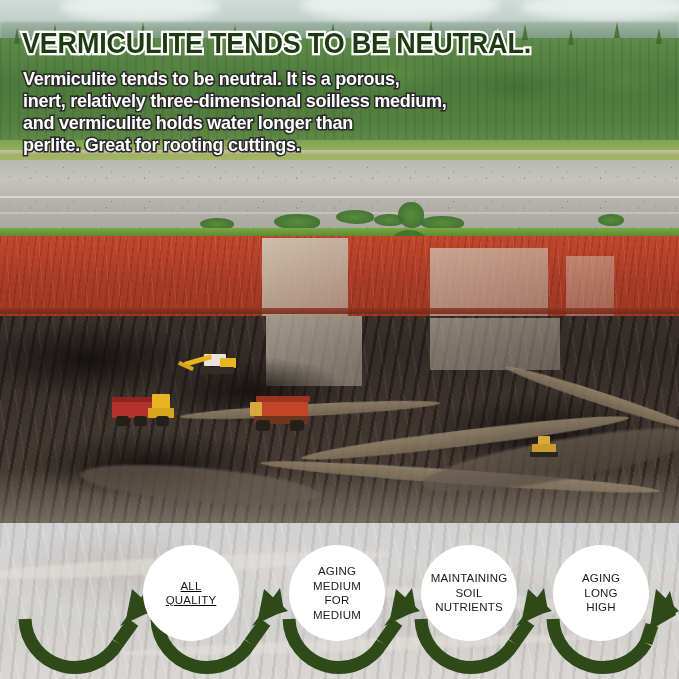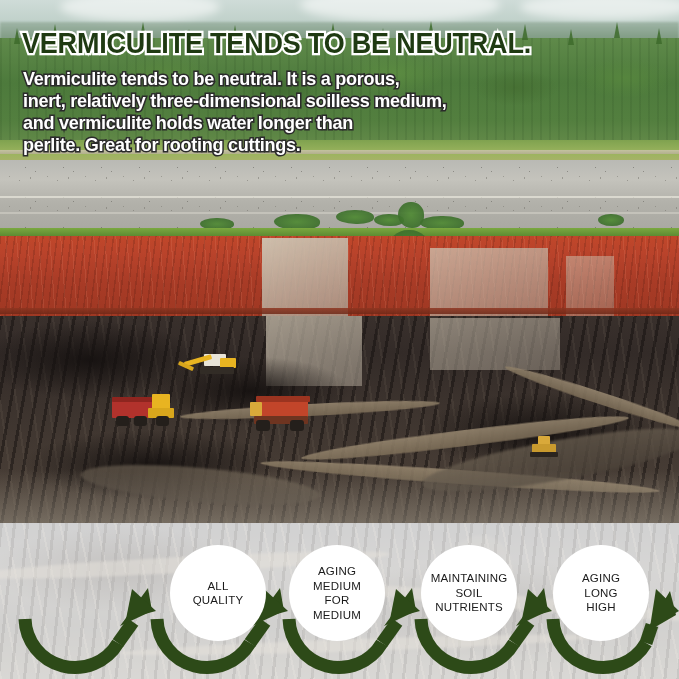--- a/index.html
+++ b/index.html
@@ -398,21 +398,21 @@
       <g fill="#2d4a18" stroke="none">
         <polygon points="126,96 156,88 132,66"></polygon>
         <polygon points="258,96 288,88 264,66"></polygon>
         <polygon points="390,96 420,88 396,66"></polygon>
         <polygon points="522,96 552,88 528,66"></polygon>
         <polygon points="650,104 679,88 656,66"></polygon>
       </g>
     </svg>
 
 
-    <div class="circle" style="left:170px;top:22px;">
+    <div class="circle" style="left:143px;top:22px;text-decoration:underline;">
       <div>
         <span>ALL</span>
         <span>QUALITY</span>
       </div>
     </div>
 
     <div class="circle" style="left:289px;top:22px;">
       <div>
         <span>AGING</span>
         <span>MEDIUM</span>

